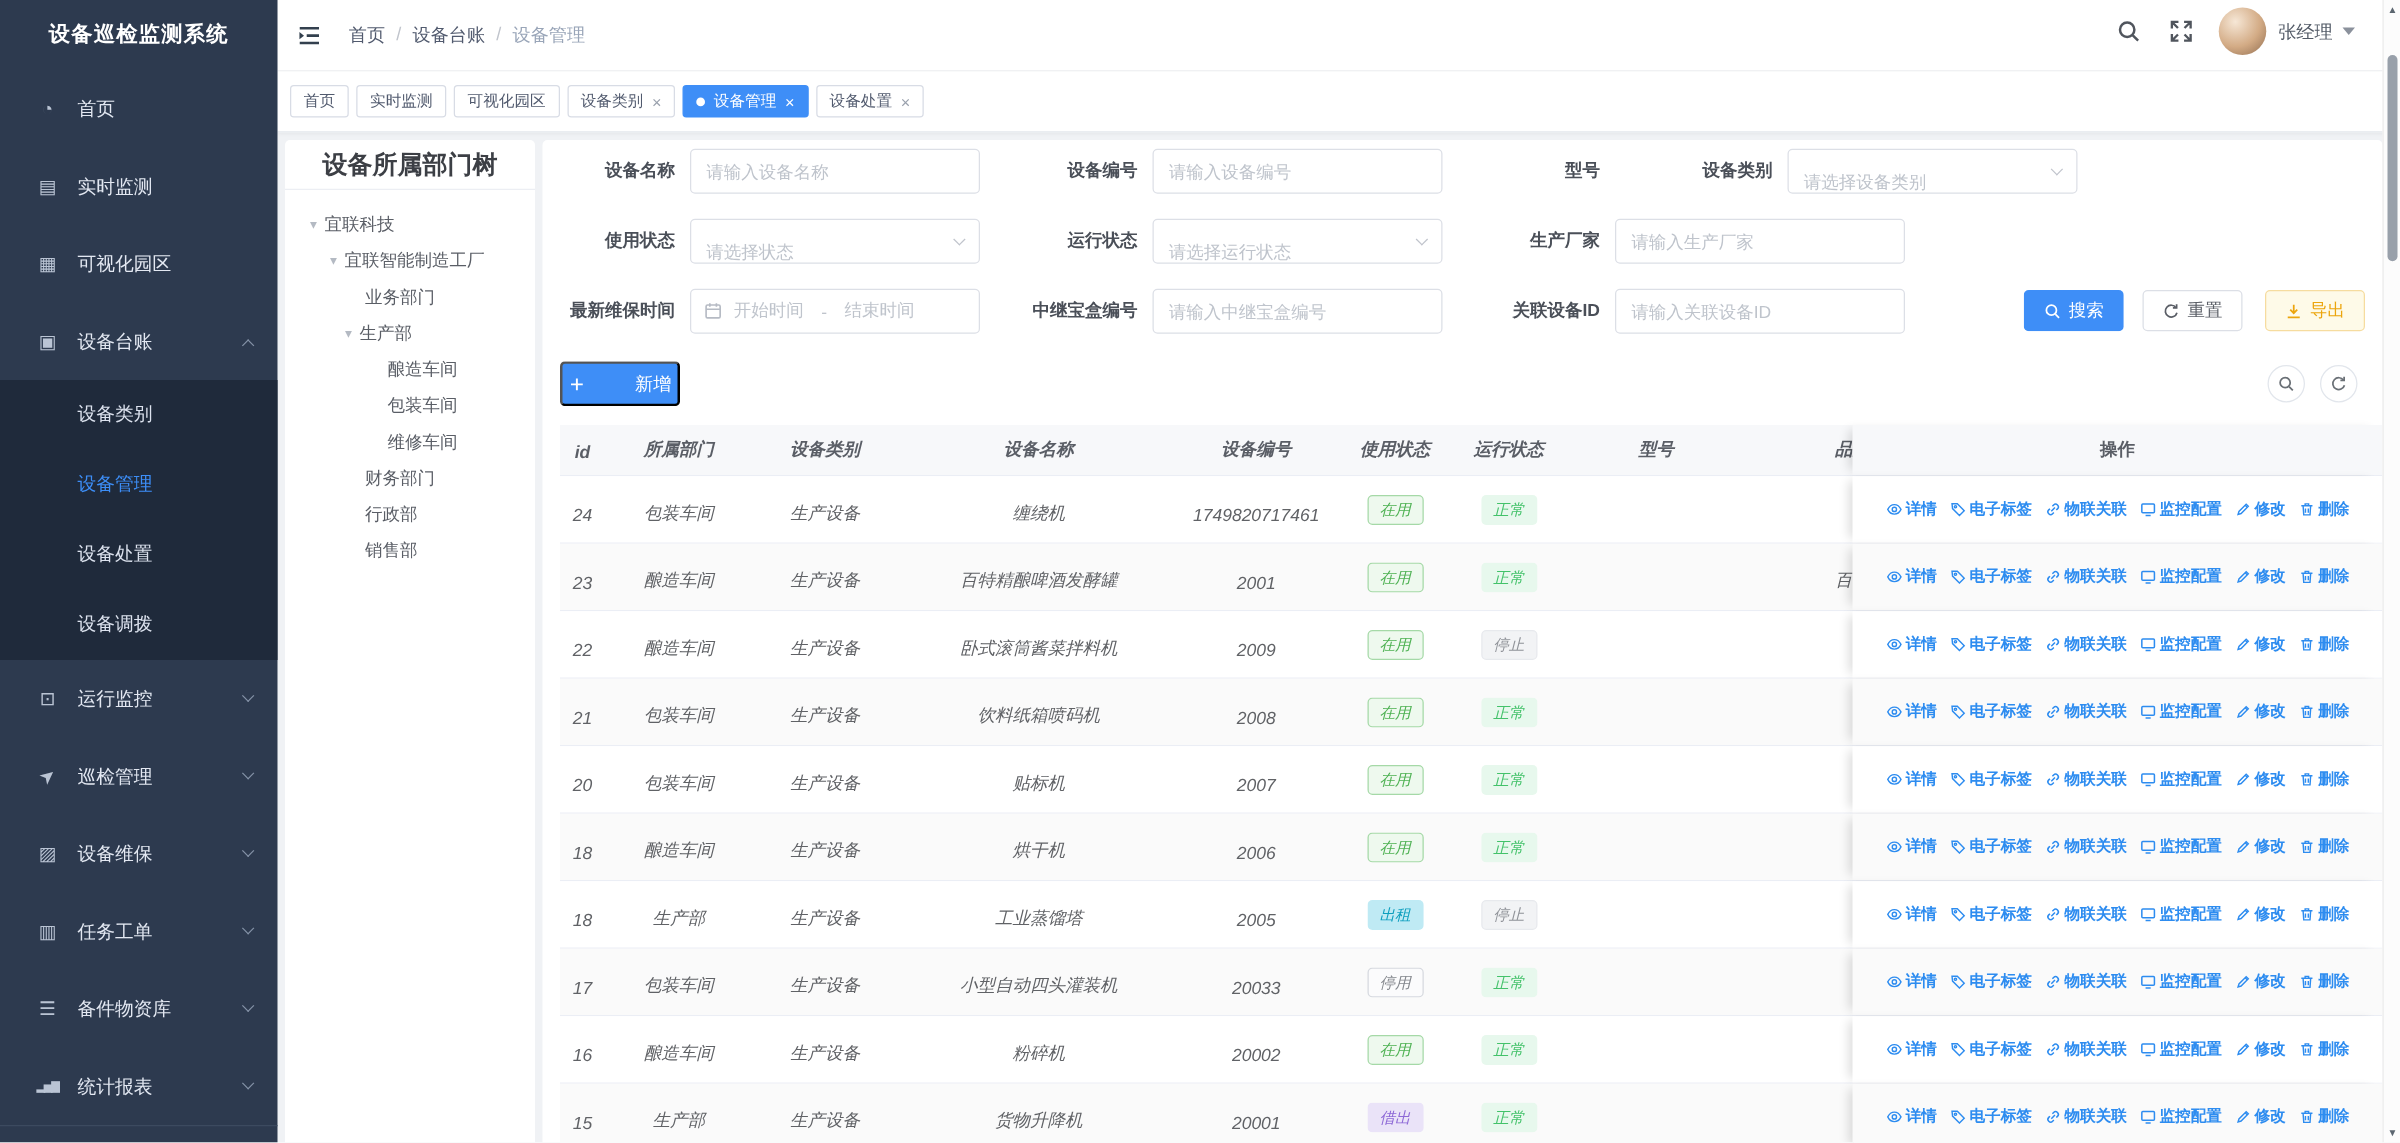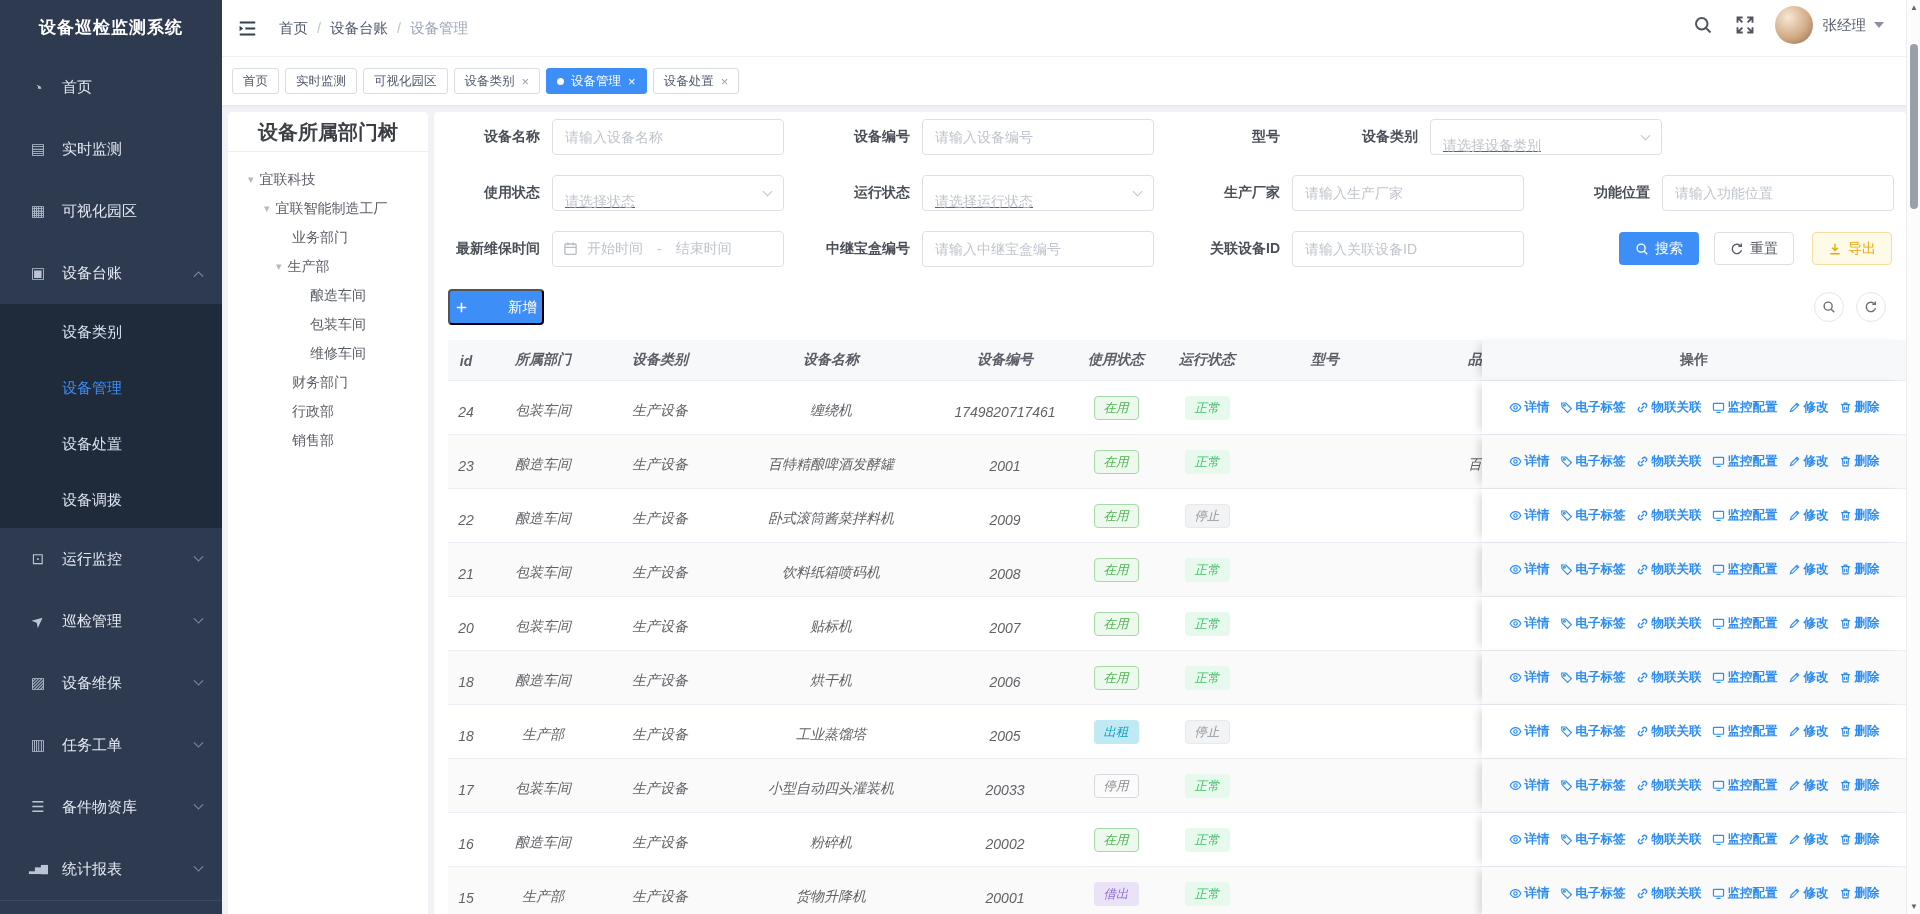--- a/index.html
+++ b/index.html
@@ -68,21 +68,21 @@
 
   
   .f-row { display: flex; align-items: center; height: 33px; margin-bottom: 23px; }
   .f-item { display: flex; align-items: center; margin-right: 42px; }
   .f-label { width: 96px; text-align: right; padding-right: 12px; font-size: 14px; font-weight: bold; color: #4a4f58; flex: none; white-space: nowrap; }
   .f-item.wide .f-label { width: 104px; }
   .f-field { width: 232px; height: 36px; border: 1px solid #dcdfe6; border-radius: 4px; background: #fff; position: relative; display: flex; align-items: center; }
   .f-input { width: 100%; height: 100%; border: none; outline: none; background: transparent; padding: 0 12px; font: inherit; font-size: 14px; color: #606266; }
   .f-input::placeholder { color: #bfc4cc; }
   .f-field .ph { color: #bfc4cc; font-size: 14px; }
-  .f-field.select { padding: 18px 28px 0 12px; cursor: pointer; text-decoration: underline; }
+  .f-field.select { padding: 18px 28px 0 12px; cursor: pointer; }
   .f-field.select .chev { position: absolute; right: 12px; top: 12px; border-color: #c0c4cc; transform: rotate(45deg); }
   .f-field.date { padding: 0 10px; cursor: pointer; }
   .f-field.date .fi { width: 15px; height: 15px; color: #b6bbc4; margin-right: 9px; flex: none; }
   .f-field.date .sep { margin: 0 14px; }
   .f-buttons { display: flex; margin-left: 53px; }
   .btn { height: 33px; border-radius: 4px; display: flex; align-items: center; justify-content: center; font-size: 14px; cursor: pointer; border: 1px solid transparent; padding: 0 15px; }
   .btn .bi { width: 14px; height: 14px; margin-right: 6px; }
   .btn-search { background: #3e8ef7; color: #fff; }
   .btn-reset { background: #fff; border-color: #dcdfe6; color: #5a5e66; margin-left: 15px; }
   .btn-export { background: #fefae8; border-color: #f6dc9f; color: #eca50d; margin-left: 18px; }
@@ -322,26 +322,20 @@
       <span class="f-label">运行状态</span>
       <div class="f-field select">
         <span class="ph">请选择运行状态</span>
         <i class="chev"></i>
       </div>
     </div>
     <div class="f-item">
       <span class="f-label">生产厂家</span>
       <div class="f-field">
           <input class="f-input" placeholder="请输入生产厂家" style="">
-        </div>
-    </div>
-    <div class="f-item">
-      <span class="f-label">功能位置</span>
-      <div class="f-field">
-          <input class="f-input" placeholder="请输入功能位置" style="">
         </div>
     </div>
   </div>
 
   <div class="f-row">
     <div class="f-item wide">
       <span class="f-label">最新维保时间</span>
       <div class="f-field date">
         <span class="fi" data-icon="calendar">
             <svg viewBox="0 0 16 16" width="100%" height="100%" fill="none" stroke="currentColor" stroke-width="1.4">

